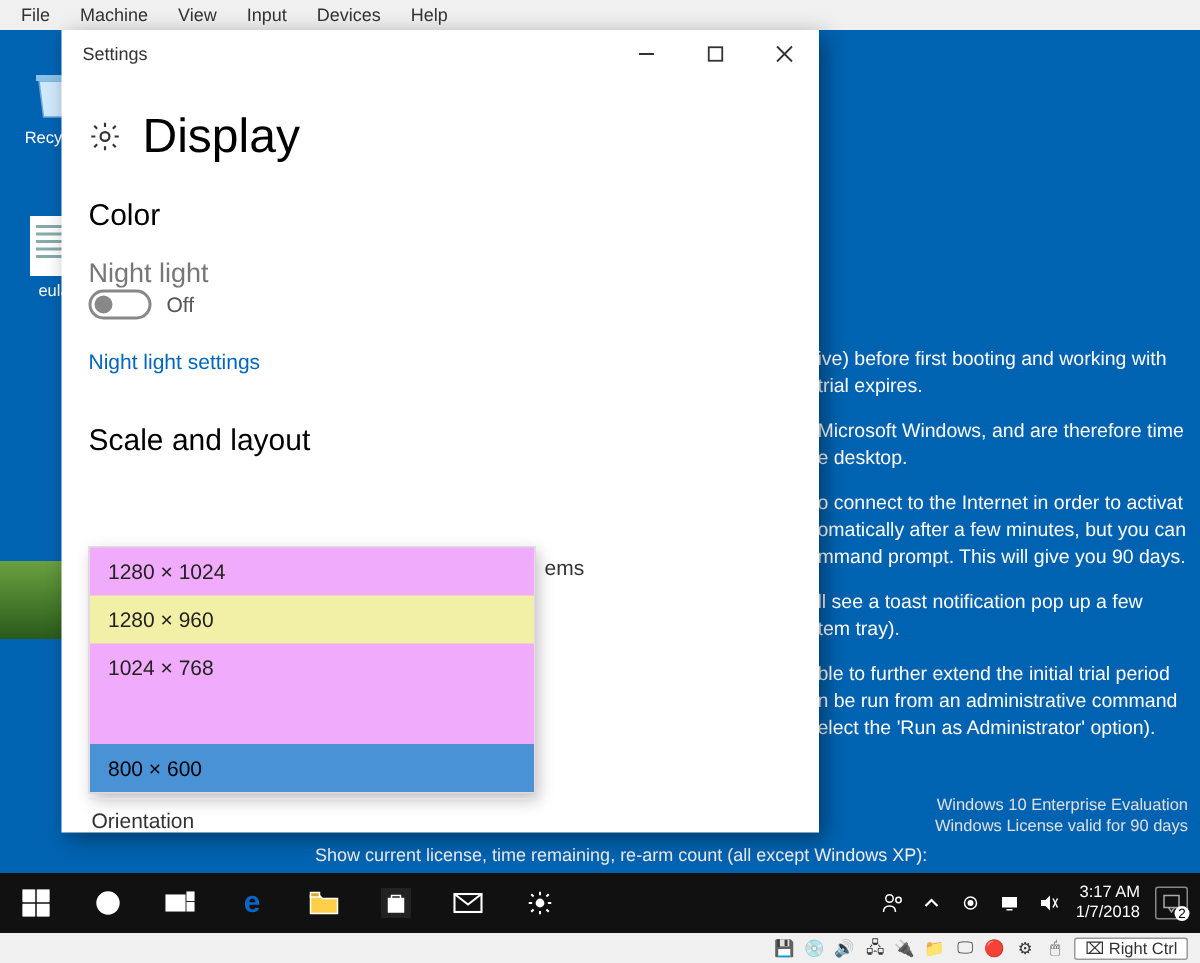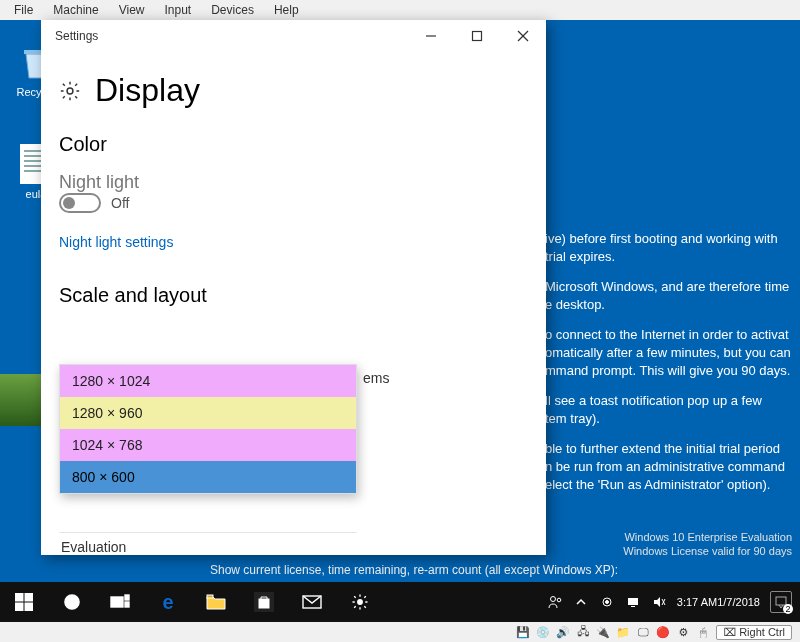--- a/index.html
+++ b/index.html
@@ -50,32 +50,32 @@
 .toggle-row { display:flex; align-items:center; gap: 10px; margin-bottom: 20px; }
 .toggle { width: 42px; height: 20px; border: 2px solid #888; border-radius: 10px; position:relative; }
 .toggle::after { content:""; position:absolute; left:2px; top:2px; width:12px; height:12px; background:#888; border-radius:50%; }
 .toggle-state { font-size: 14px; color:#555; }
 .link { color:#0066c0; font-size: 14px; margin-bottom: 28px; display:inline-block; }
 
 
 .dropdown-list { position:absolute; left: 18px; top: 312px; width: 298px; background:#f0abfc; border: 1px solid #ddd; box-shadow: 2px 4px 10px rgba(0,0,0,.25); }
 .dd-item { padding: 8px 12px; font-size: 14px; color:#222; }
 .dd-item.highlight { background: #f2f0a6; }
-.dd-item.selected { background: #4a92d6; color:#000; }
+.dd-item.selected { background: #4a92d6; color:#000;margin-top:35px; }
 .items-lbl { position:absolute; left: 322px; top: 318px; font-size:14px; color:#333; }
 .orientation-field { position:absolute; left:18px; top: 480px; width: 298px; }
 .orientation-field .lbl { font-size:14px; color:#333; padding: 6px 2px; border-top:1px solid #e5e5e5;}
 
 
 .taskbar { position:absolute; left:0; right:0; top:582px; height:40px; background:#111; display:flex; align-items:center; color:#fff; }
 .tb-btn { width:48px; height:40px; display:flex; align-items:center; justify-content:center; }
 .tb-btn svg { stroke:#fff; fill:#fff; }
 .tb-spacer { flex:1; }
 .tray { display:flex; align-items:center; gap:10px; padding: 0 8px; font-size: 11px; }
-.tray .clock { display:flex; flex-direction:row; align-items:flex-end; line-height:13px; }
+.tray .clock { display:flex; flex-direction:column; align-items:flex-end; line-height:13px; }
 .tray-icon { width:16px; height:16px; display:flex; align-items:center; justify-content:center; }
 .notif-badge { width:22px; height:22px; border:1px solid #888; display:flex; align-items:center; justify-content:center; font-size:10px; border-radius:2px; position:relative; }
 .notif-badge::after{content:"2";position:absolute;bottom:-2px;right:-2px;background:#fff;color:#000;font-size:9px;width:10px;height:10px;border-radius:50%;line-height:10px;text-align:center;}
 
 
 .vbox-status { position:absolute; left:0; right:0; top:622px; height:20px; background:#f0f0f0; display:flex; align-items:center; justify-content:flex-end; gap:6px; padding: 0 8px; font-size:11px; color:#333; }
 .vb-icon { width:14px; height:14px; display:inline-flex; align-items:center; justify-content:center; }
 .host-key { border:1px solid #999; padding: 0 6px; border-radius:2px; background:#fff; }
 
 .edge-icon { color:#0a66c9; font-weight:bold; font-size:20px; }
@@ -172,21 +172,21 @@
 
       
       <div class="dropdown-list">
         <div class="dd-item">1280 × 1024</div>
         <div class="dd-item highlight">1280 × 960</div>
         <div class="dd-item">1024 × 768</div>
         <div class="dd-item selected">800 × 600</div>
       </div>
 
       <div class="orientation-field">
-        <div class="lbl">Evaluation</div>
+        <div class="lbl">Orientation</div>
 
       </div>
     </div>
   </div>
 </div>
 
 <div class="taskbar">
   <div class="tb-btn">
     <svg width="18" height="18" viewBox="0 0 18 18">
         <rect x="0" y="0" width="8" height="8"></rect>

